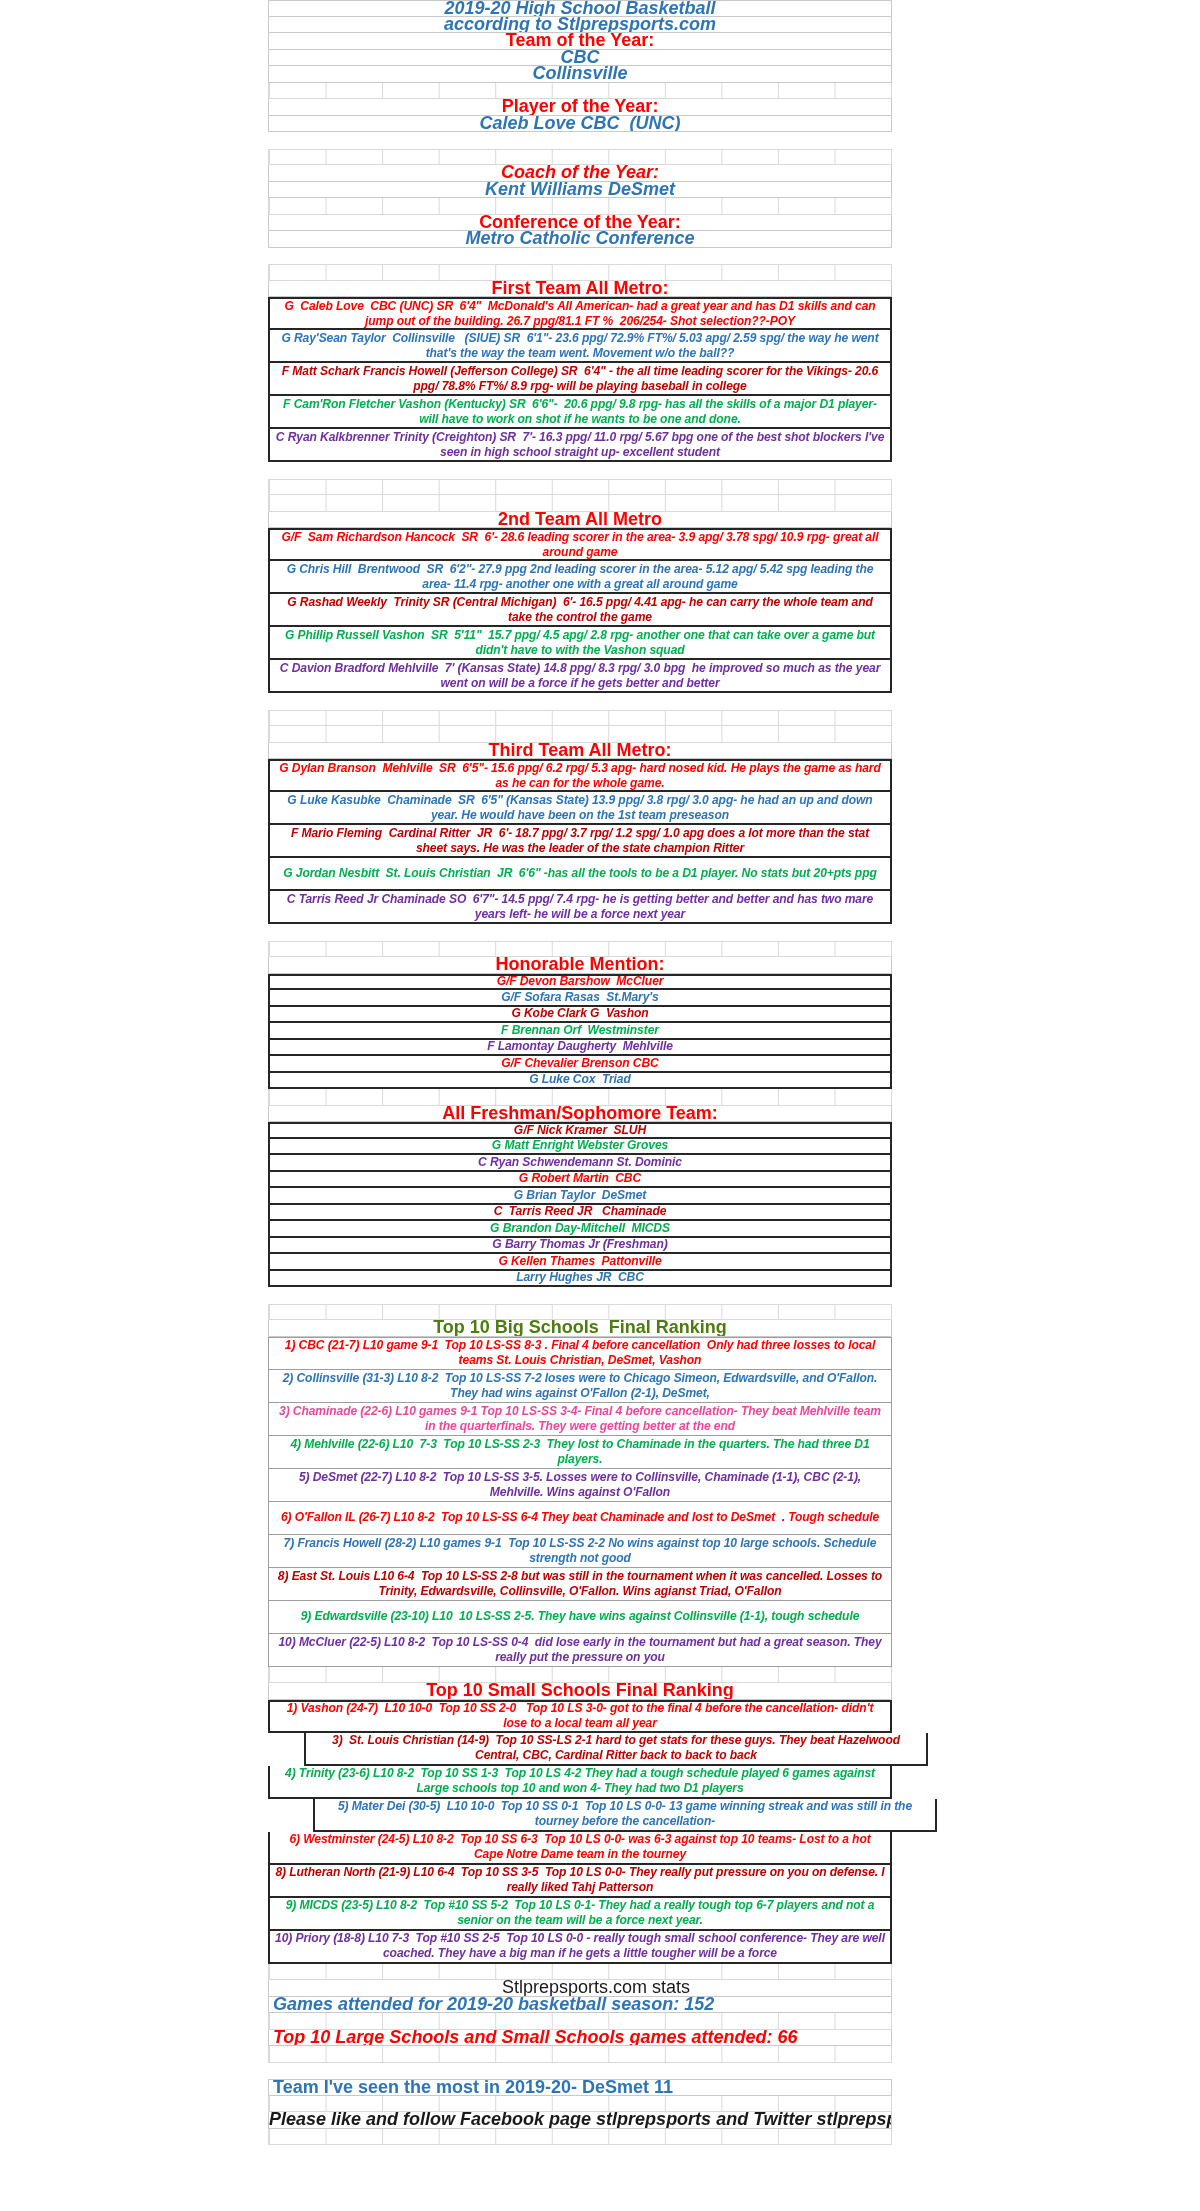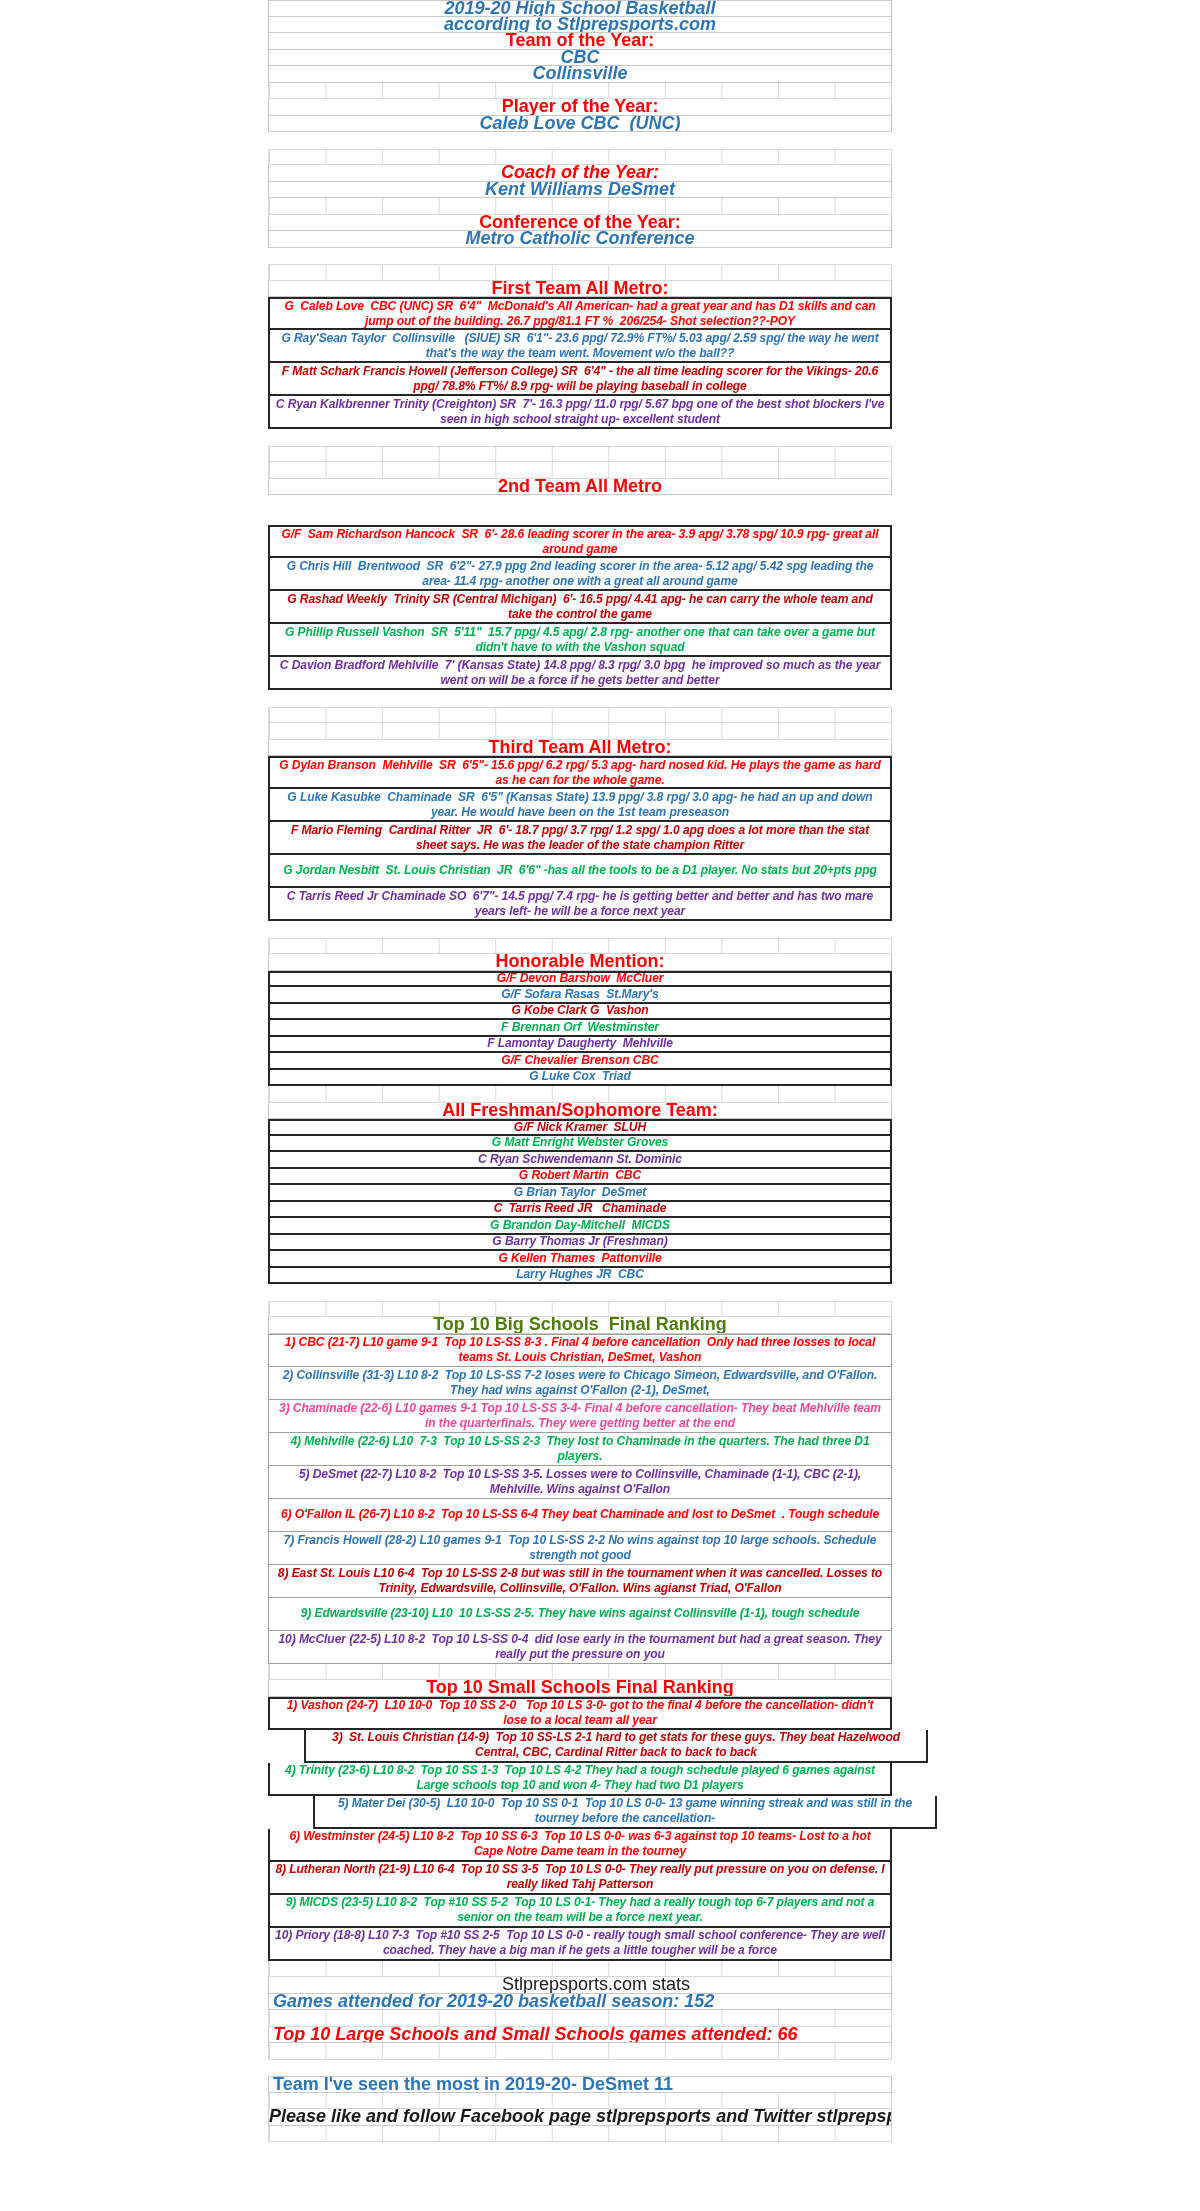--- a/index.html
+++ b/index.html
@@ -87,26 +87,27 @@
     <div class="row t-row ital" style="color: rgb(46, 117, 182);">Kent Williams DeSmet</div>
     <div class="row grid-row"></div>
     <div class="row t-row" style="color: rgb(255, 0, 0);">Conference of the Year:</div>
     <div class="row t-row ital" style="color: rgb(46, 117, 182);">Metro Catholic Conference</div>
     <div class="row gap-row"></div>
     <div class="row grid-row bt"></div>
     <div class="row t-row" style="color: rgb(255, 0, 0);">First Team All Metro:</div>
     <div class="row entry h2 box-black bt" style="color: rgb(255, 0, 0);">G  Caleb Love  CBC (UNC) SR  6'4"  McDonald's All American- had a great year and has D1 skills and can jump out of the building. 26.7 ppg/81.1 FT %  206/254- Shot selection??-POY</div>
     <div class="row entry h2 box-black" style="color: rgb(46, 117, 182);">G Ray'Sean Taylor  Collinsville   (SIUE) SR  6'1"- 23.6 ppg/ 72.9% FT%/ 5.03 apg/ 2.59 spg/ the way he went that's the way the team went. Movement w/o the ball??</div>
     <div class="row entry h2 box-black" style="color: rgb(192, 0, 0);">F Matt Schark Francis Howell (Jefferson College) SR  6'4" - the all time leading scorer for the Vikings- 20.6 ppg/ 78.8% FT%/ 8.9 rpg- will be playing baseball in college</div>
+    <div class="row entry h2 box-black" style="color: rgb(0, 176, 80);">F Cam'Ron Fletcher Vashon (Kentucky) SR  6'6"-  20.6 ppg/ 9.8 rpg- has all the skills of a major D1 player- will have to work on shot if he wants to be one and done.</div>
     <div class="row entry h2 box-black" style="color: rgb(112, 48, 160);">C Ryan Kalkbrenner Trinity (Creighton) SR  7'- 16.3 ppg/ 11.0 rpg/ 5.67 bpg one of the best shot blockers I've seen in high school straight up- excellent student</div>
     <div class="row gap-row"></div>
     <div class="row grid-row bt"></div>
     <div class="row grid-row"></div>
     <div class="row t-row" style="color: rgb(255, 0, 0);">2nd Team All Metro</div>
-    <div class="row entry h2 box-black bt" style="color: rgb(255, 0, 0); margin-top: 30px;">G/F  Sam Richardson Hancock  SR  6'- 28.6 leading scorer in the area- 3.9 apg/ 3.78 spg/ 10.9 rpg- great all around game</div>
+    <div class="row entry h2 box-black bt" style="color: rgb(255, 0, 0);">G/F  Sam Richardson Hancock  SR  6'- 28.6 leading scorer in the area- 3.9 apg/ 3.78 spg/ 10.9 rpg- great all around game</div>
     <div class="row entry h2 box-black" style="color: rgb(46, 117, 182);">G Chris Hill  Brentwood  SR  6'2"- 27.9 ppg 2nd leading scorer in the area- 5.12 apg/ 5.42 spg leading the area- 11.4 rpg- another one with a great all around game</div>
     <div class="row entry h2 box-black" style="color: rgb(192, 0, 0);">G Rashad Weekly  Trinity SR (Central Michigan)  6'- 16.5 ppg/ 4.41 apg- he can carry the whole team and take the control the game</div>
     <div class="row entry h2 box-black" style="color: rgb(0, 176, 80);">G Phillip Russell Vashon  SR  5'11"  15.7 ppg/ 4.5 apg/ 2.8 rpg- another one that can take over a game but didn't have to with the Vashon squad</div>
     <div class="row entry h2 box-black" style="color: rgb(112, 48, 160);">C Davion Bradford Mehlville  7' (Kansas State) 14.8 ppg/ 8.3 rpg/ 3.0 bpg  he improved so much as the year went on will be a force if he gets better and better</div>
     <div class="row gap-row"></div>
     <div class="row grid-row bt"></div>
     <div class="row grid-row"></div>
     <div class="row t-row" style="color: rgb(255, 0, 0);">Third Team All Metro:</div>
     <div class="row entry h2 box-black bt" style="color: rgb(255, 0, 0);">G Dylan Branson  Mehlville  SR  6'5"- 15.6 ppg/ 6.2 rpg/ 5.3 apg- hard nosed kid. He plays the game as hard as he can for the whole game.</div>
     <div class="row entry h2 box-black" style="color: rgb(46, 117, 182);">G Luke Kasubke  Chaminade  SR  6'5" (Kansas State) 13.9 ppg/ 3.8 rpg/ 3.0 apg- he had an up and down year. He would have been on the 1st team preseason</div>

